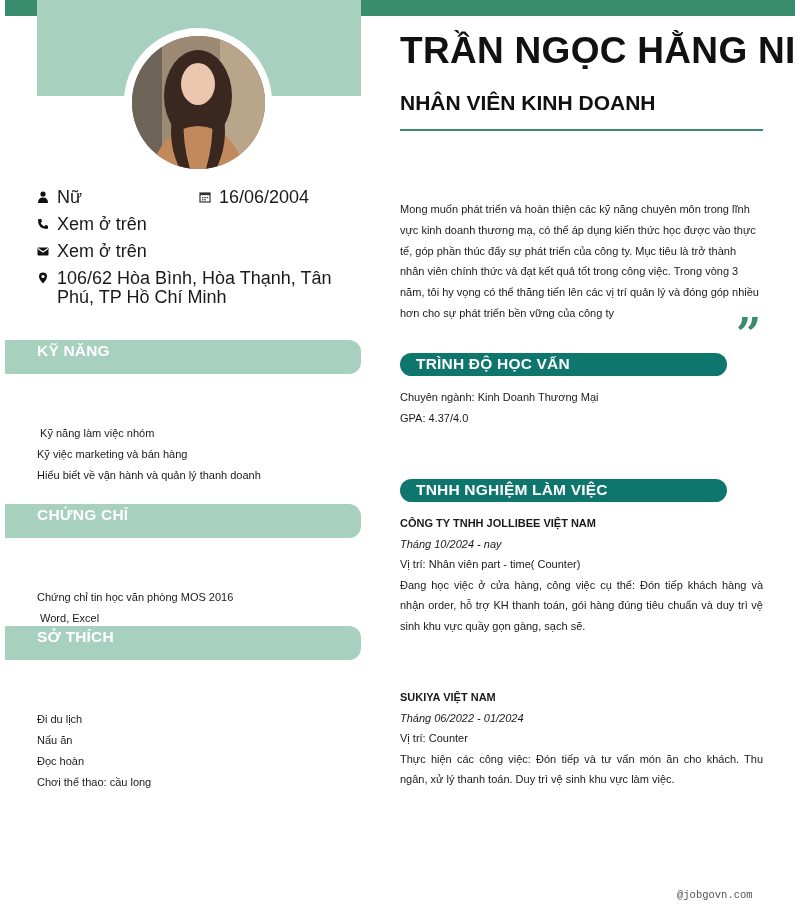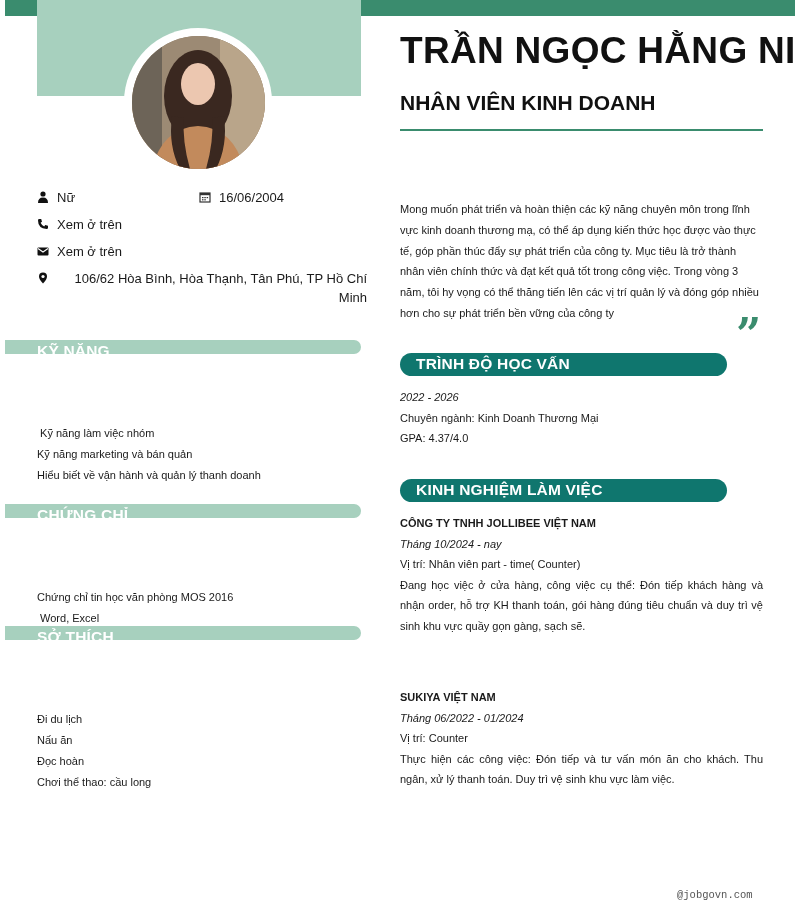--- a/index.html
+++ b/index.html
@@ -13,25 +13,25 @@
     .avatar { position: absolute; left: 132px; top: 36px; width: 133px; height: 133px; border-radius: 50%; overflow: hidden;
       background: radial-gradient(circle at 50% 30%, #e9c9b4 0 14%, transparent 15%),
                   radial-gradient(ellipse at 50% 45%, #3b2a22 0 30%, transparent 31%),
                   linear-gradient(180deg, #8c7a66 0%, #b49a7a 45%, #c08a58 70%, #a26a40 100%); }
     .avatar svg { width: 100%; height: 100%; display: block; }
 
     .name { position: absolute; left: 400px; top: 30px; font-size: 37px; font-weight: 700; color: #111; letter-spacing: 0.3px; white-space: nowrap; }
     .job-title { position: absolute; left: 400px; top: 91px; font-size: 21px; font-weight: 700; color: #111; white-space: nowrap; }
     .title-rule { position: absolute; left: 400px; top: 129px; width: 363px; height: 2px; background: #3a8c6e; }
 
-    .contact { position: absolute; left: 37px; font-size: 13px; color: #1a1a1a; display: flex; align-items: flex-start; text-align: right; }
+    .contact { position: absolute; left: 37px; font-size: 18px; color: #1a1a1a; display: flex; align-items: flex-start; }
     .contact .ic { width: 12px; height: 12px; margin-right: 8px; margin-top: 1px; flex: none; display: inline-block; }
     .contact .txt { line-height: 19px; margin-top: -2px; }
 
-    .section-bar { position: absolute; left: 5px; width: 356px; height: 14px; background: #a7d0be; border-radius: 0 12px 12px 0; }
+    .section-bar { position: absolute; left: 5px; width: 356px; height: 34px; background: #a7d0be; border-radius: 0 12px 12px 0; }
     .section-bar .lbl { position: absolute; left: 32px; top: 2px; font-size: 15.5px; font-weight: 700; color: #ffffff; letter-spacing: 0.2px; }
     .section-bar-r { position: absolute; left: 400px; width: 327px; height: 23px; background: #0f766e; border-radius: 12px; }
     .section-bar-r .lbl { position: absolute; left: 16px; top: 2px; font-size: 15.5px; font-weight: 700; color: #ffffff; letter-spacing: 0.2px; }
 
     .list { position: absolute; left: 37px; font-size: 11px; color: #1a1a1a; margin-top: 48px; }
     .list div { height: 21px; line-height: 21px; white-space: nowrap; }
 
     .objective { position: absolute; left: 400px; top: 199px; width: 363px; font-size: 11px; line-height: 20.8px; color: #1a1a1a; }
     .quote-icon { position: absolute; left: 736px; top: 313px; font-family: "DejaVu Serif", serif; font-size: 44px; font-weight: 700; color: #3a8c6e; line-height: 44px; }
 
@@ -105,21 +105,21 @@
       <circle cx="6" cy="4.5" r="1.6" fill="#fff"></circle>
     </svg>
   <span class="txt">106/62 Hòa Bình, Hòa Thạnh, Tân Phú, TP Hồ Chí Minh</span>
 </div>
 
 <div class="section-bar" style="top:340px;">
   <span class="lbl">KỸ NĂNG</span>
 </div>
 <div class="list" style="top:375px;">
   <div style="white-space:pre;"> Kỹ năng làm việc nhóm</div>
-  <div>Kỹ năng marketing và bán quản</div>
+  <div>Kỹ việc marketing và bán hàng</div>
   <div>Hiểu biết về vận hành và quản lý thanh doanh</div>
 </div>
 
 <div class="section-bar" style="top:504px;">
   <span class="lbl">CHỨNG CHỈ</span>
 </div>
 <div class="list" style="top:539px;">
   <div>Chứng chỉ tin học văn phòng MOS 2016</div>
   <div style="white-space:pre;"> Word, Excel</div>
 </div>
@@ -134,27 +134,26 @@
   <div>Chơi thể thao: cầu long</div>
 </div>
 
 <div class="objective">Mong muốn phát triển và hoàn thiện các kỹ năng chuyên môn trong lĩnh vực kinh doanh thương mạ, có thể áp dụng kiến thức học được vào thực tế, góp phần thúc đẩy sự phát triển của công ty. Mục tiêu là trở thành nhân viên chính thức và đạt kết quả tốt trong công việc. Trong vòng 3 năm, tôi hy vọng có thể thăng tiến lên các vị trí quản lý và đóng góp nhiều hơn cho sự phát triển bền vững của công ty</div>
 <div class="quote-icon">”</div>
 
 <div class="section-bar-r" style="top:353px;">
   <span class="lbl">TRÌNH ĐỘ HỌC VẤN</span>
 </div>
 <div class="block" style="top:387px;">
-  <div class="row it">2022 - 2026</div>
   <div class="row">Chuyên ngành: Kinh Doanh Thương Mại</div>
   <div class="row">GPA: 4.37/4.0</div>
 </div>
 
 <div class="section-bar-r" style="top:479px;">
-  <span class="lbl">KINH NGHIỆM LÀM VIỆC</span>
+  <span class="lbl">TNHH NGHIỆM LÀM VIỆC</span>
 </div>
 <div class="block" style="top:513px;">
   <div class="row b">CÔNG TY TNHH JOLLIBEE VIỆT NAM</div>
   <div class="row it">Tháng 10/2024 - nay</div>
   <div class="row">Vị trí: Nhân viên part - time( Counter)</div>
   <div class="just">Đang học việc ở cửa hàng, công việc cụ thể: Đón tiếp khách hàng và nhận order, hỗ trợ KH thanh toán, gói hàng đúng tiêu chuẩn và duy trì vệ sinh khu vực quầy gọn gàng, sạch sẽ.</div>
 </div>
 <div class="block" style="top:687px;">
   <div class="row b">SUKIYA VIỆT NAM</div>
   <div class="row it">Tháng 06/2022 - 01/2024</div>

